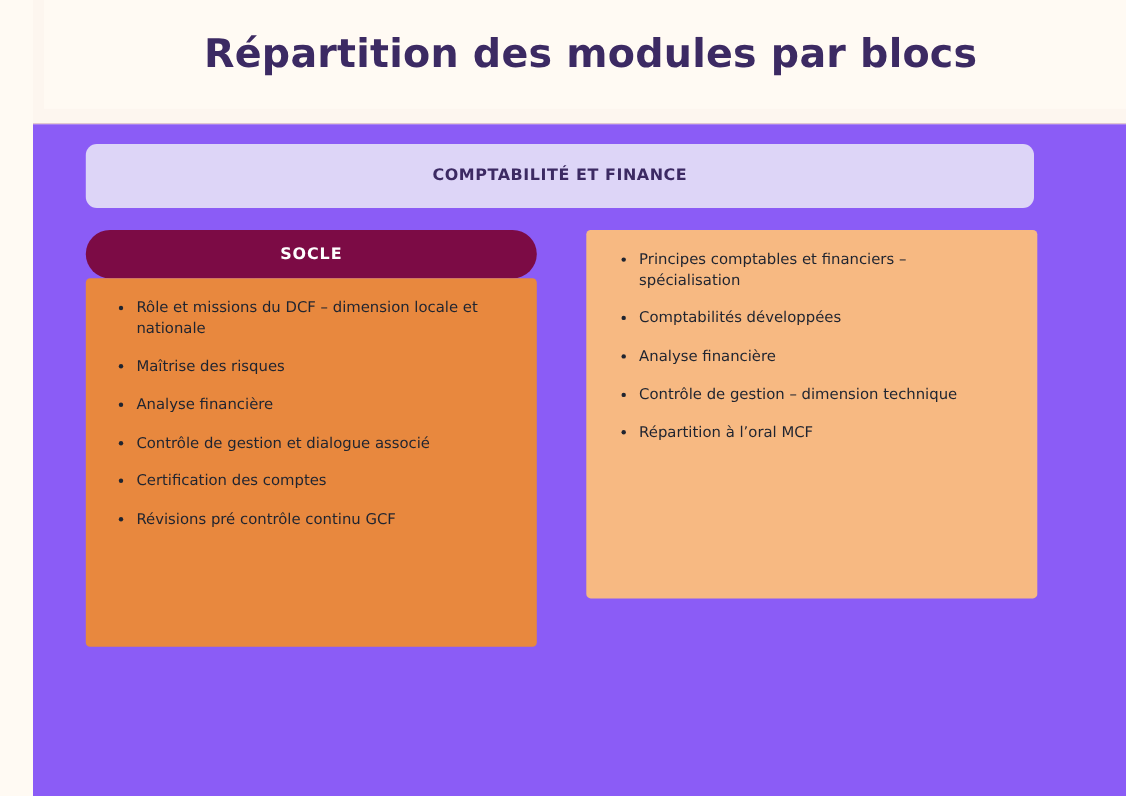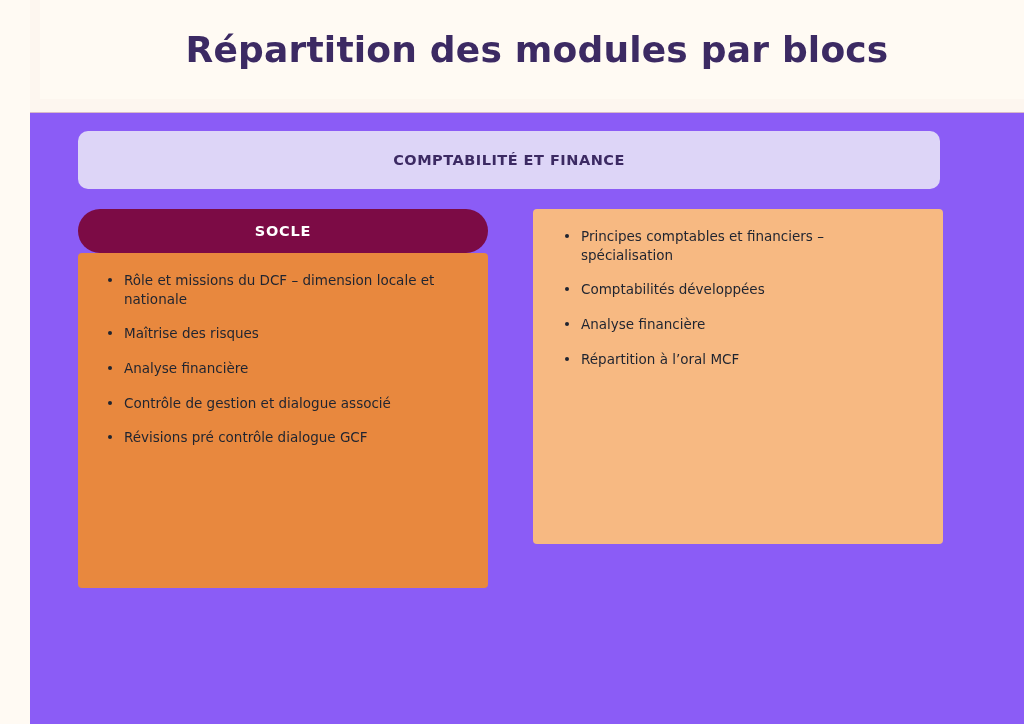--- a/index.html
+++ b/index.html
@@ -171,31 +171,33 @@
       <div class="column">
         <div class="col-header">
           <span class="col-header-label">SOCLE</span>
         </div>
         <div class="col-body socle">
           <ul class="items">
             <li>Rôle et missions du DCF – dimension locale et nationale</li>
             <li>Maîtrise des risques</li>
             <li>Analyse financière</li>
             <li>Contrôle de gestion et dialogue associé</li>
-            <li>Révisions pré contrôle dialogue GCF</li>
+            <li>Certification des comptes</li>
+            <li>Révisions pré contrôle continu GCF</li>
           </ul>
         </div>
       </div>
 
       <div class="column">
         <div class="col-body approf">
           <ul class="items">
             <li>Principes comptables et financiers – spécialisation</li>
             <li>Comptabilités développées</li>
             <li>Analyse financière</li>
+            <li>Contrôle de gestion – dimension technique</li>
             <li>Répartition à l’oral MCF</li>
           </ul>
         </div>
       </div>
 
     </div>
   </div>
 </div>
 
 </body></html>

